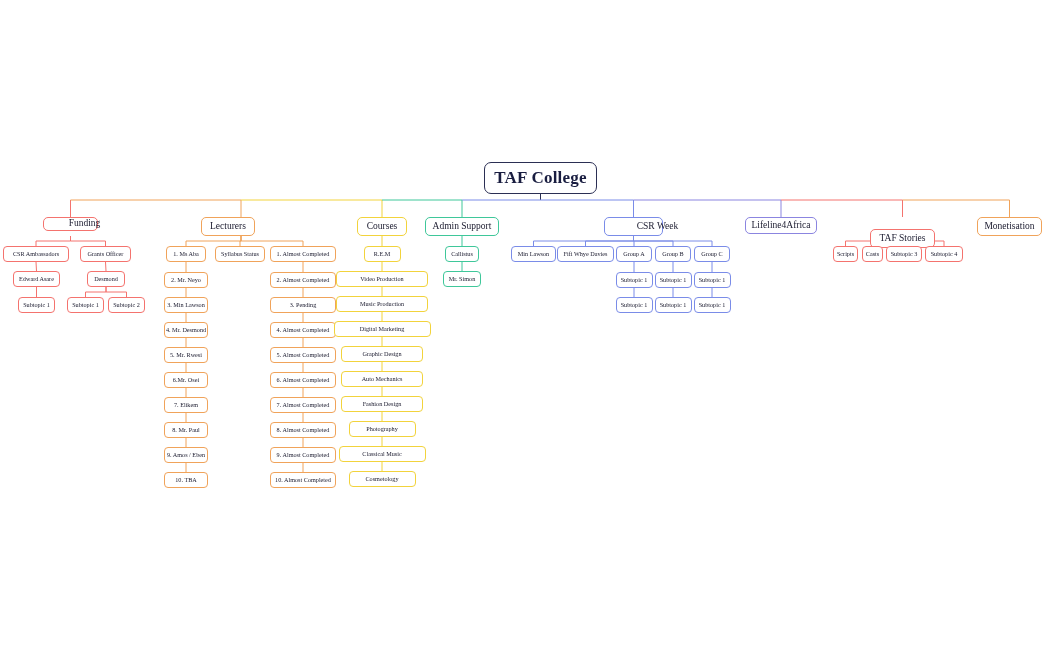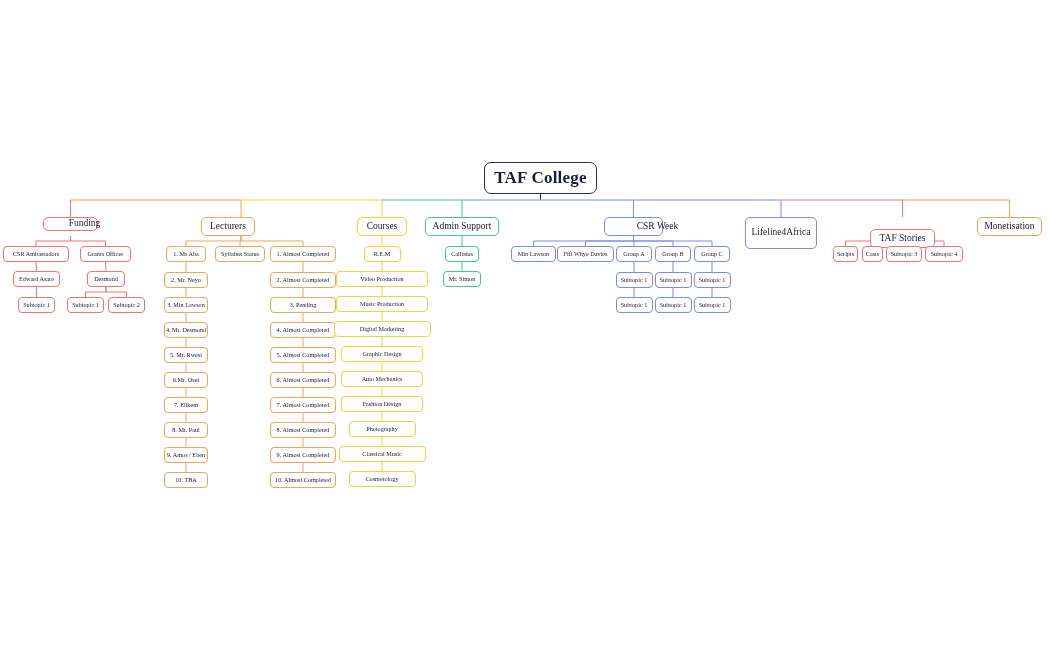--- a/index.html
+++ b/index.html
@@ -137,21 +137,21 @@
       <line x1="902.5" y1="241" x2="944" y2="241" stroke="#f4736e" stroke-width="1"></line>
       <line x1="944" y1="241" x2="944" y2="246" stroke="#f4736e" stroke-width="1"></line>
     </svg>
   <div id="nodes">
       <div class="node root" style="left: 484px; top: 162px; width: 113px; height: 32px; border-color: rgb(43, 47, 84);">TAF College</div>
       <div class="node lvl1" style="left: 43px; top: 217px; width: 55px; height: 14px; border-color: rgb(244, 115, 110); padding-left: 28px;">Funding</div>
       <div class="node lvl1" style="left: 201px; top: 217px; width: 54px; height: 19px; border-color: rgb(240, 163, 90);">Lecturers</div>
       <div class="node lvl1" style="left: 357px; top: 217px; width: 50px; height: 19px; border-color: rgb(242, 211, 60);">Courses</div>
       <div class="node lvl1" style="left: 425px; top: 217px; width: 74px; height: 19px; border-color: rgb(63, 199, 154);">Admin Support</div>
       <div class="node lvl1" style="left: 604px; top: 217px; width: 59px; height: 19px; border-color: rgb(122, 140, 232); padding-left: 48px;">CSR Week</div>
-      <div class="node lvl1" style="left: 745px; top: 217px; width: 72px; height: 32px; border-color: rgb(139, 133, 224);">Lifeline4Africa</div>
+      <div class="node lvl1" style="left: 745px; top: 217px; width: 72px; height: 17px; border-color: rgb(139, 133, 224);">Lifeline4Africa</div>
       <div class="node lvl1" style="left: 870px; top: 217px; width: 65px; height: 19px; border-color: rgb(244, 115, 110); margin-top: 12px;">TAF Stories</div>
       <div class="node lvl1" style="left: 977px; top: 217px; width: 65px; height: 19px; border-color: rgb(240, 163, 90);">Monetisation</div>
       <div class="node lvl2" style="left: 3px; top: 246px; width: 66px; height: 16px; border-color: rgb(244, 115, 110);">CSR Ambassadors</div>
       <div class="node lvl2" style="left: 80px; top: 246px; width: 51px; height: 16px; border-color: rgb(244, 115, 110);">Grants Officer</div>
       <div class="node lvl3" style="left: 13px; top: 271px; width: 47px; height: 16px; border-color: rgb(244, 115, 110);">Edward Asare</div>
       <div class="node lvl4" style="left: 18px; top: 297px; width: 37px; height: 16px; border-color: rgb(244, 115, 110);">Subtopic 1</div>
       <div class="node lvl3" style="left: 87px; top: 271px; width: 38px; height: 16px; border-color: rgb(244, 115, 110);">Desmond</div>
       <div class="node lvl4" style="left: 67px; top: 297px; width: 37px; height: 16px; border-color: rgb(244, 115, 110);">Subtopic 1</div>
       <div class="node lvl4" style="left: 108px; top: 297px; width: 37px; height: 16px; border-color: rgb(244, 115, 110);">Subtopic 2</div>
       <div class="node lvl2" style="left: 166px; top: 246px; width: 40px; height: 16px; border-color: rgb(240, 163, 90);">1. Ms Aba</div>

